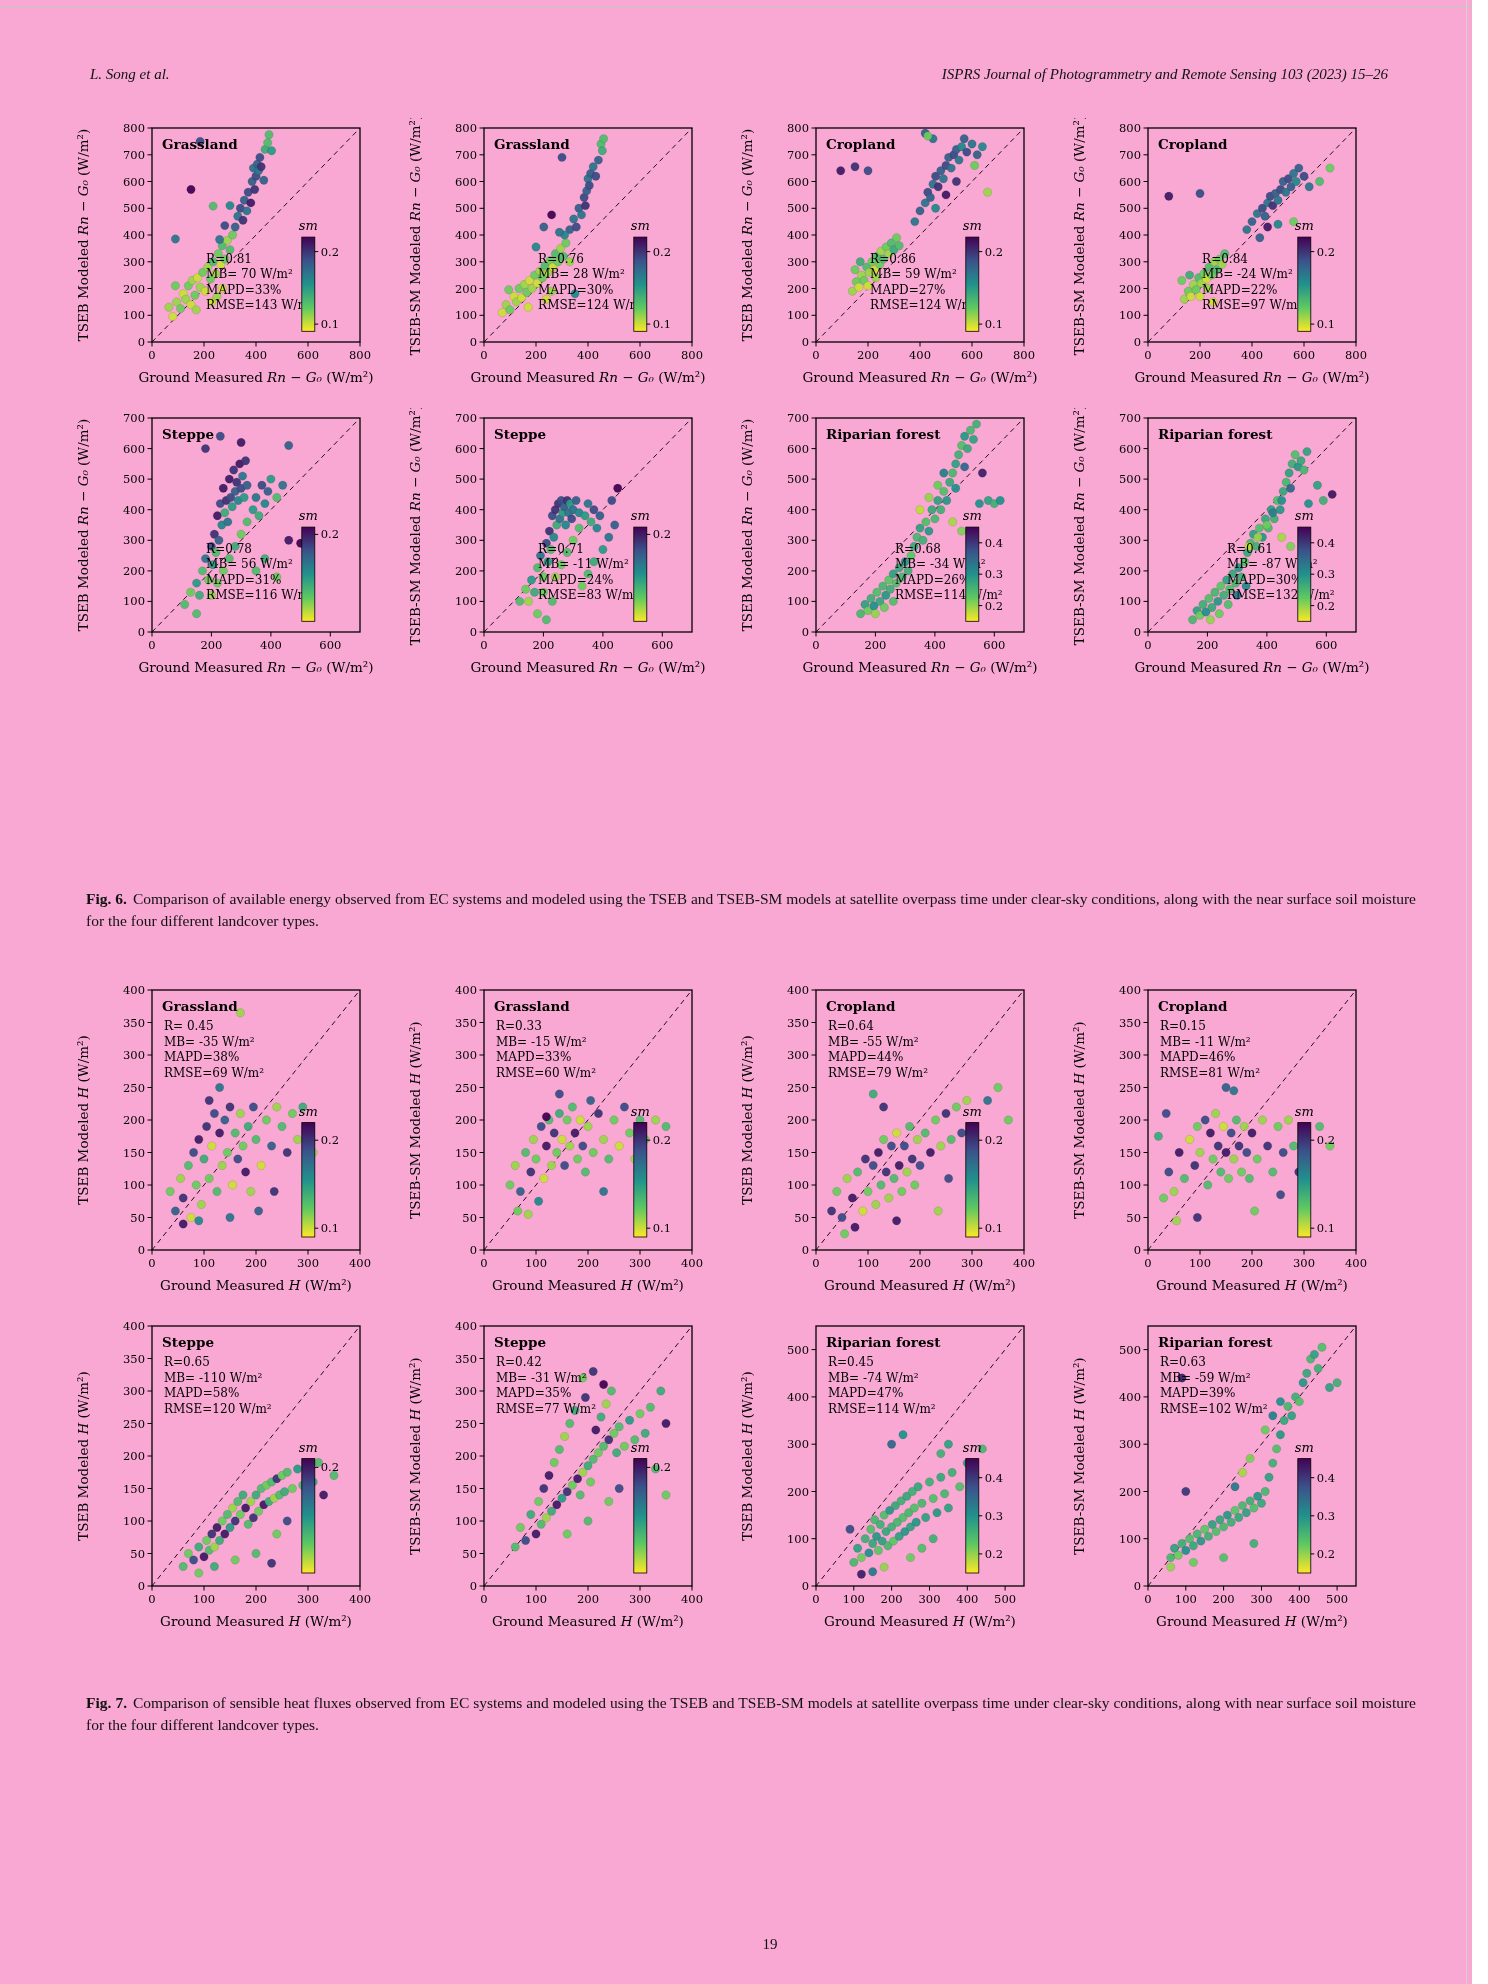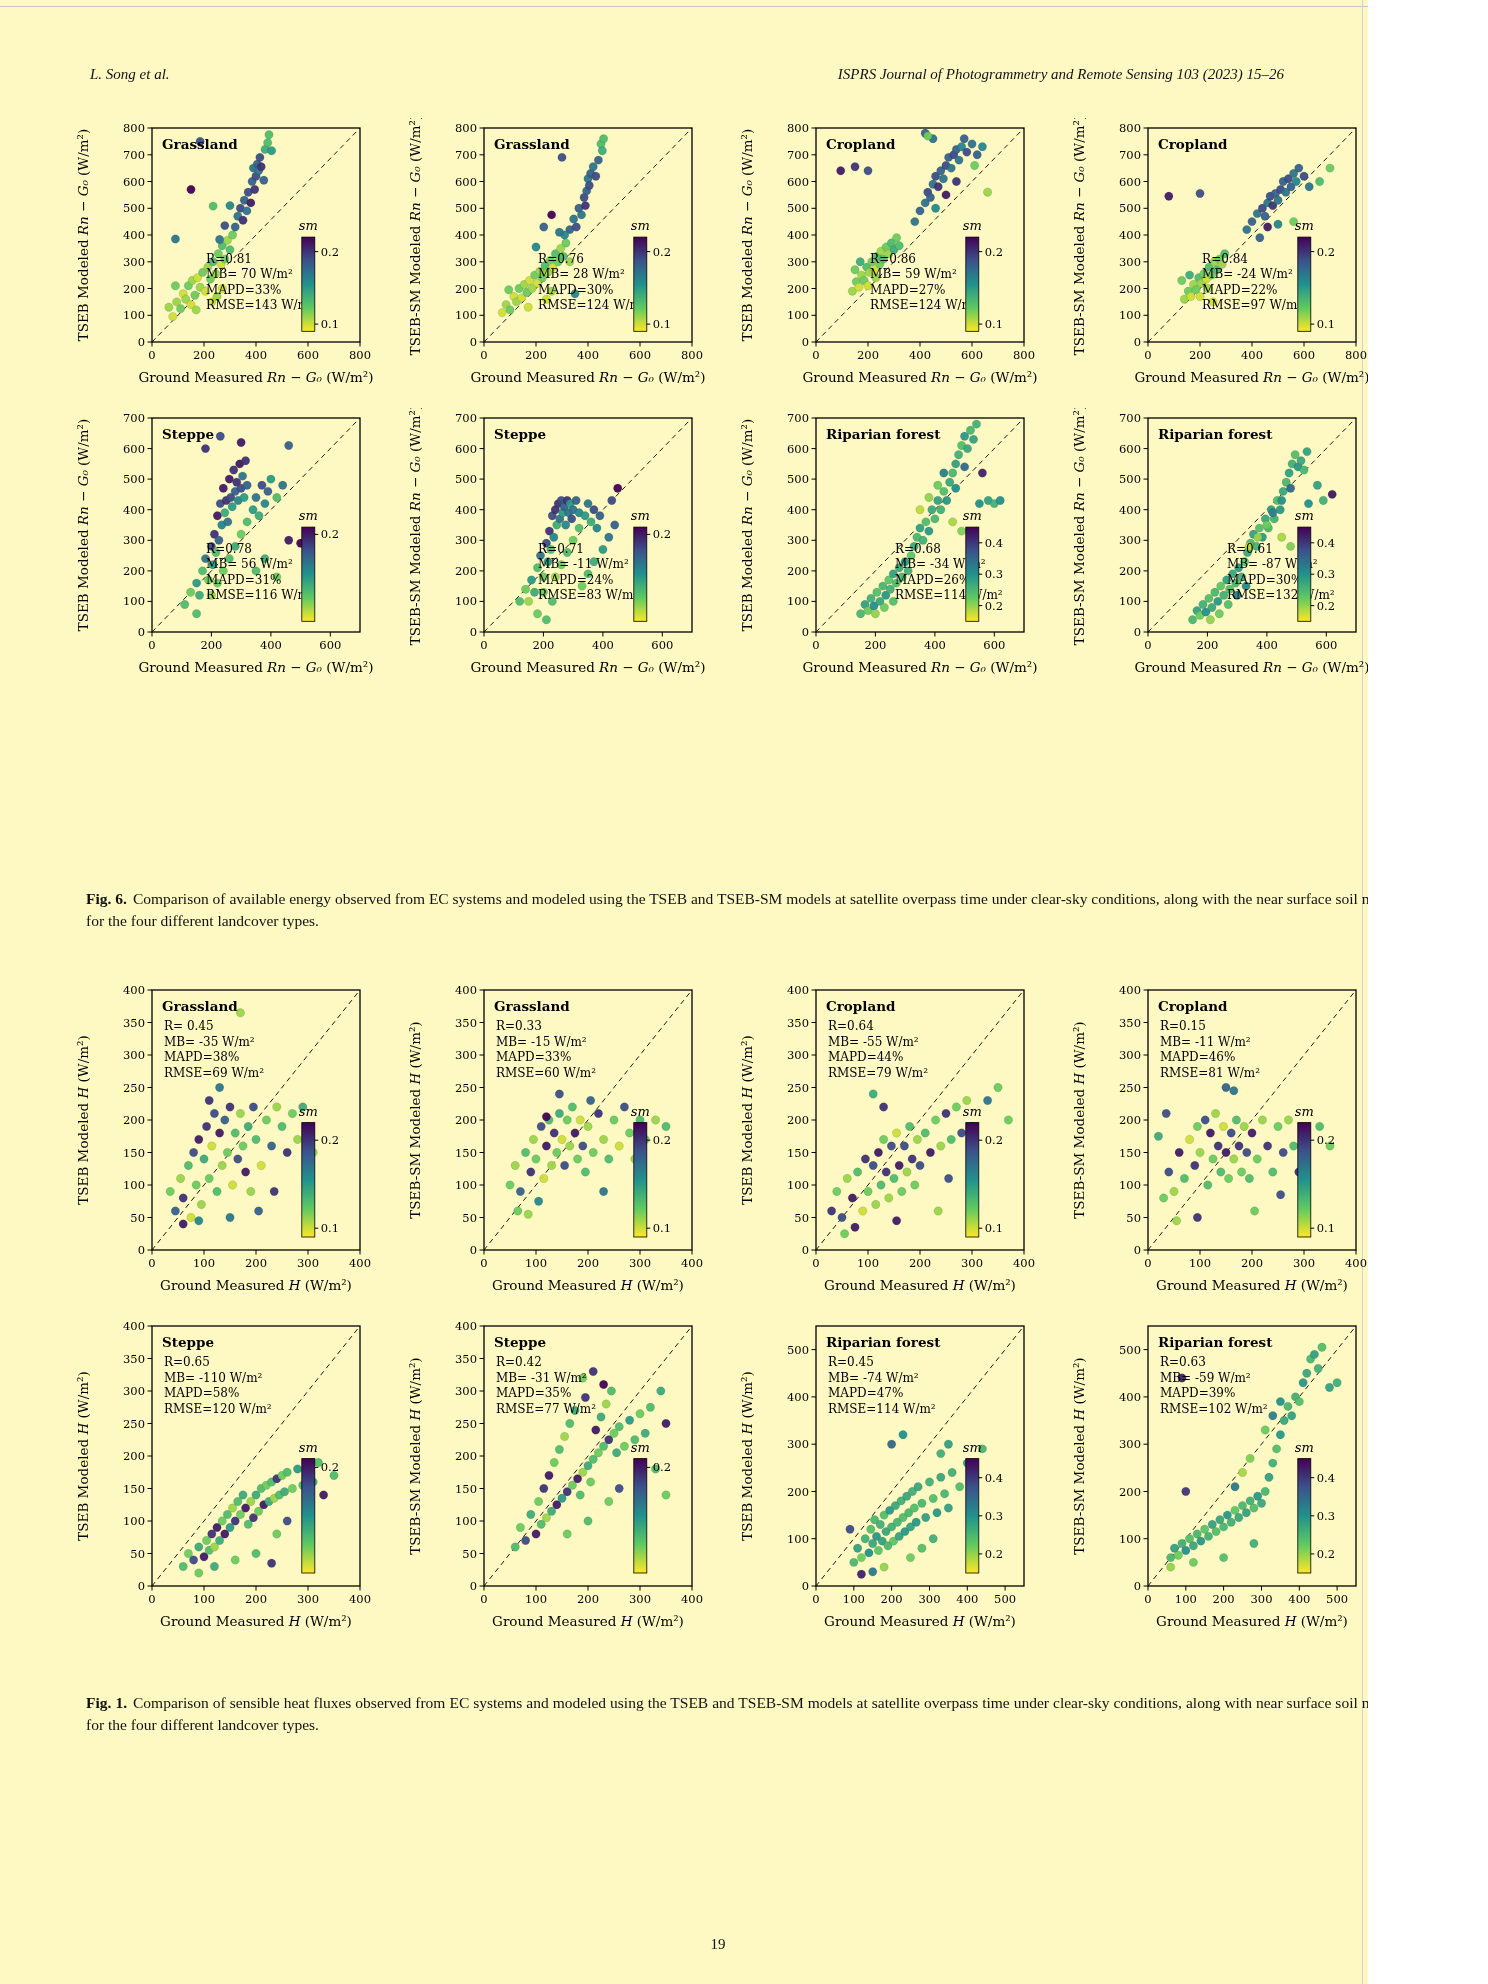--- a/index.html
+++ b/index.html
@@ -1,16 +1,16 @@
 <!DOCTYPE html>
 <html><head>
 <meta charset="utf-8">
 <style>
   html,body{margin:0;padding:0;background:#ffffff;}
-  .page{position:relative;width:1368px;height:1984px;background:#fef9c3;overflow:hidden;
+  .page{position:relative;width:1472px;height:1984px;background:#f9a8d4;overflow:hidden;
         font-family:"Liberation Serif",serif;color:#111;}
   .edge-top{position:absolute;top:6px;left:0;width:100%;height:1px;background:#c4c4c4;}
   .edge-right{position:absolute;top:0;right:5px;width:1px;height:100%;background:#d2d2d2;}
   .hdr{position:absolute;top:66px;left:90px;right:84px;display:flex;
        justify-content:space-between;font-style:italic;font-size:15px;}
   .figwrap{position:absolute;left:72px;}
   #figure3{top:118px;}
   #figure4{top:980px;}
   .fig-grid{display:grid;grid-template-columns:repeat(4,332px);grid-row-gap:14px;}
   .caption{position:absolute;left:86px;width:1330px;font-size:15.5px;line-height:1.42;
@@ -1885,17 +1885,17 @@
               <text x="248.76" y="165.7" font-size="11.5">0.4</text>
               <line x1="242.76" y1="199.8" x2="246.26" y2="199.8" stroke="#000" stroke-width="1"></line>
               <text x="248.76" y="203.8" font-size="11.5">0.3</text>
               <line x1="242.76" y1="237.9" x2="246.26" y2="237.9" stroke="#000" stroke-width="1"></line>
               <text x="248.76" y="241.9" font-size="11.5">0.2</text>
             </g>
           </svg></div>
       </div>
   </div>
   <p class="caption" id="caption4">
-    <span class="cap-label">Fig. 1.</span><span>Comparison of sensible heat fluxes observed from EC systems and modeled using the TSEB and TSEB-SM models at satellite overpass time under clear-sky conditions, along with near surface soil moisture for the four different landcover types.</span>
+    <span class="cap-label">Fig. 7.</span><span>Comparison of sensible heat fluxes observed from EC systems and modeled using the TSEB and TSEB-SM models at satellite overpass time under clear-sky conditions, along with near surface soil moisture for the four different landcover types.</span>
   </p>
 
   <div class="pageno">19</div>
 </div>
 
 </body></html>

